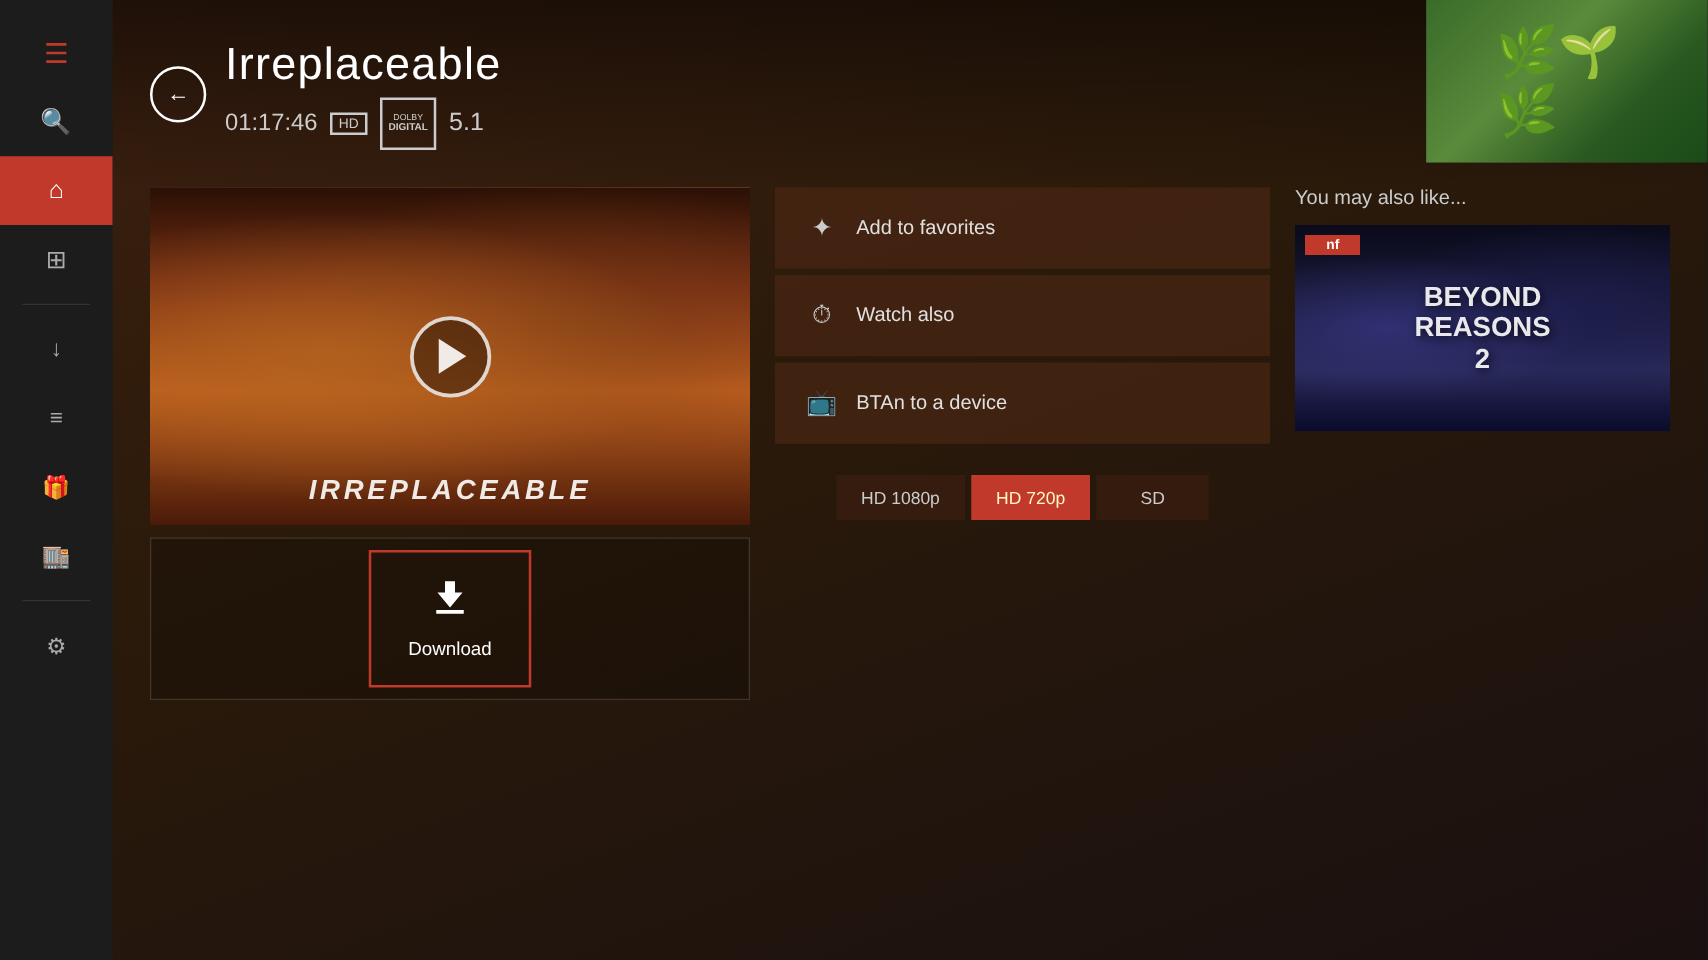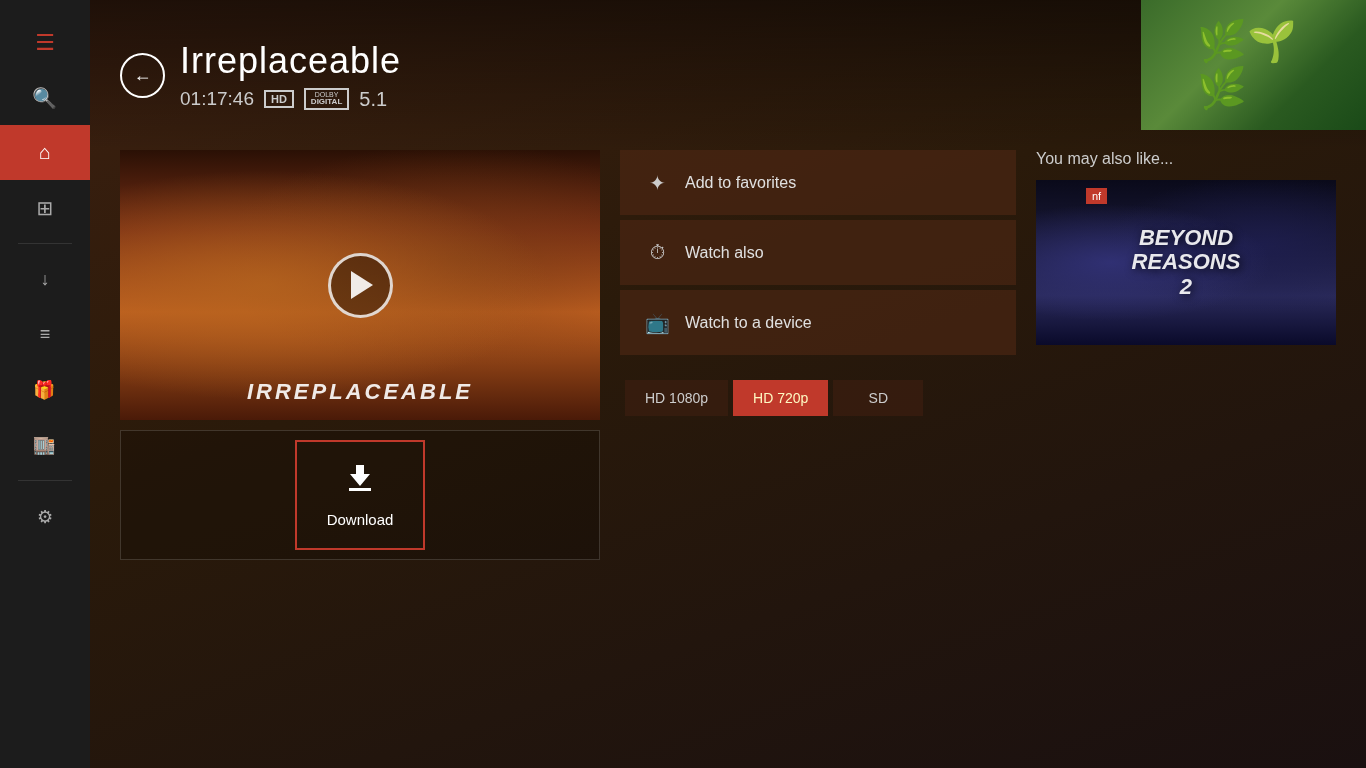--- a/index.html
+++ b/index.html
@@ -107,27 +107,27 @@
       font-size: 19px;
       display: flex;
       align-items: center;
       gap: 4px;
     }
 
     .hd-badge {
       border: 2px solid #ccc;
       padding: 1px 5px;
       font-size: 11px;
-      font-weight: bold;
+      font-weight: normal;
       color: #ccc;
     }
 
     .dolby-badge {
       border: 2px solid #ccc;
-      padding: 1px 5px;
+      padding: 11px 5px;
       font-size: 9px;
       color: #ccc;
       display: flex;
       flex-direction: column;
       align-items: center;
       line-height: 1.1;
     }
 
     .dolby-badge .dd-top { font-size: 7px; }
     .dolby-badge .dd-bot { font-size: 8px; font-weight: bold; }
@@ -295,20 +295,21 @@
 
     #quality-label {
       color: #ccc;
       font-size: 14px;
       margin-bottom: 10px;
     }
 
     #quality-buttons {
       display: flex;
       gap: 5px;
+      justify-content: center;
     }
 
     .quality-btn {
       padding: 10px 20px;
       border: none;
       background: rgba(60,30,15,0.7);
       color: #ccc;
       font-size: 14px;
       cursor: pointer;
       min-width: 90px;
@@ -352,23 +353,22 @@
       background: linear-gradient(135deg, #1a0a0a 0%, #3a1010 30%, #4a2020 60%, #1a0a0a 100%);
     }
 
     .rec-badge {
       position: absolute;
       top: 8px;
       left: 8px;
       background: #c0392b;
       color: #fff;
       font-size: 11px;
-      font-weight: normal;
-      padding: 2px 6px;
-      margin-left: 42px;
+      font-weight: bold;
+      padding: 2px 17px;
     }
 
     .rec-info {
       background: rgba(0,0,0,0.7);
       padding: 8px 10px;
     }
 
     .rec-title {
       color: #e0e0e0;
       font-size: 12px;
@@ -405,21 +405,20 @@
     }
 
     .thumb-text {
       color: rgba(255,255,255,0.9);
       font-size: 22px;
       font-weight: 900;
       text-align: center;
       line-height: 1.1;
       text-shadow: 2px 2px 8px rgba(0,0,0,0.8);
       padding: 10px;
-      font-style: italic;
     }
 
     .thumb-text-family {
       font-size: 28px;
     }
 
     
     .forest-thumb {
       width: 100%;
       height: 100%;
@@ -520,21 +519,21 @@
       <button class="action-button">
         <span class="action-icon">✦</span>
         <span>Add to favorites</span>
       </button>
       <button class="action-button">
         <span class="action-icon">⏱</span>
         <span>Watch also</span>
       </button>
       <button class="action-button">
         <span class="action-icon">📺</span>
-        <span>Watch to a device</span>
+        <span>BTAn to a device</span>
       </button>
 
       <div id="quality-section">
         <div id="quality-buttons">
           <button class="quality-btn">
             <span>HD 1080p</span>
           </button>
           <button class="quality-btn active">
             <span>HD 720p</span>
           </button>

